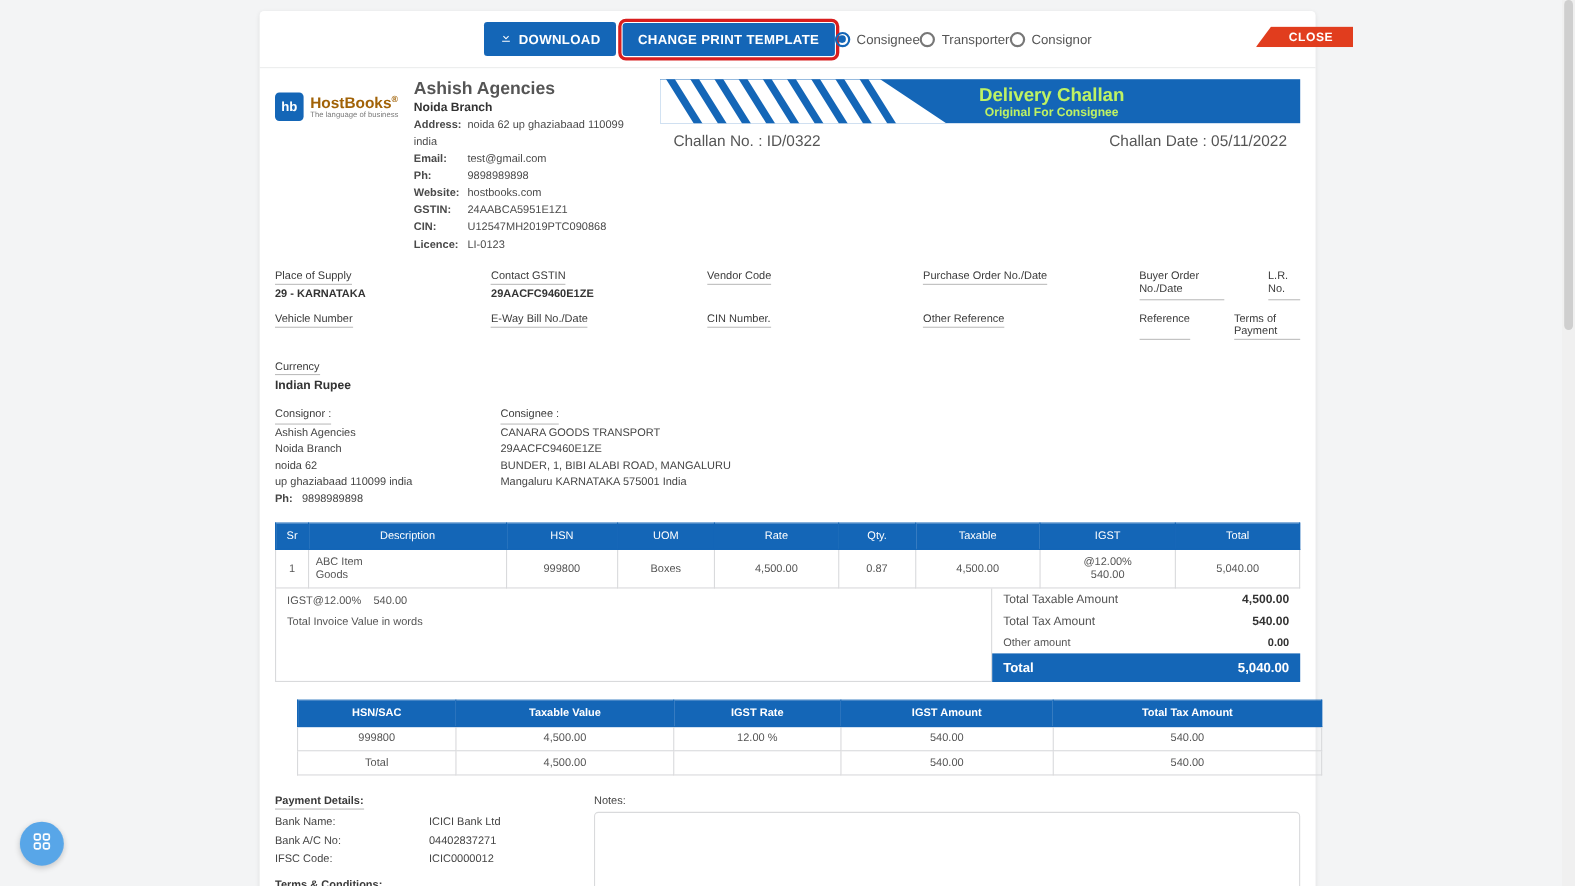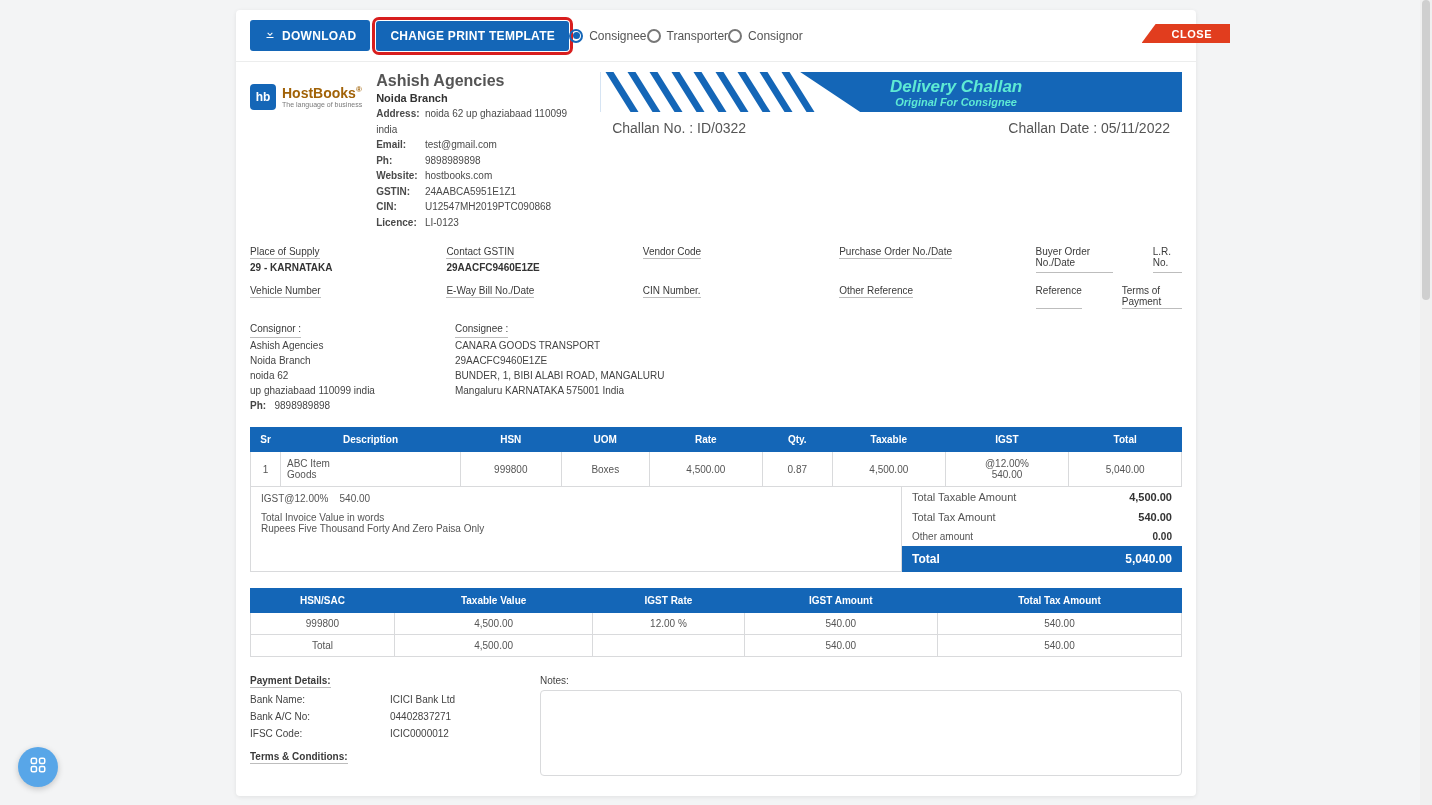--- a/index.html
+++ b/index.html
@@ -19,21 +19,21 @@
     background:var(--red);color:#fff;font-size:11px;font-weight:bold;
     padding:4px 18px 3px 30px;
     clip-path:polygon(14px 0,100% 0,100% 100%,0 100%);
     cursor:pointer;letter-spacing:.5px;
   }
   .sheet{
     width:960px;margin:0 auto;background:#fff;border-radius:4px;
     box-shadow:0 1px 4px rgba(0,0,0,.08);padding-bottom:20px;
   }
   .topbar{
-    display:flex;align-items:center;justify-content:flex-start;
+    display:flex;align-items:center;justify-content:center;
     padding:10px 14px;border-bottom:1px solid #eceded;
   }
   .top-buttons{display:flex;gap:6px;align-items:center;}
   .btn{
     background:var(--blue);color:#fff;border:none;border-radius:3px;
     font-size:12px;font-weight:bold;letter-spacing:.3px;
     padding:8px 14px;display:inline-flex;align-items:center;gap:6px;cursor:pointer;
   }
   .btn.highlight{outline:3px solid #d81e1e;outline-offset:1px;}
   .radios{display:flex;align-items:center;font-size:12px;color:#555;}
@@ -47,49 +47,49 @@
   .logo-box{width:26px;height:26px;background:var(--blue);border-radius:4px;color:#fff;font-size:12px;font-weight:bold;display:flex;align-items:center;justify-content:center;}
   .logo-txt{font-size:14px;color:#a16207;font-weight:bold;line-height:1.05;}
   .logo-sub{font-size:7px;color:#7a7a7a;font-weight:normal;}
   .company{flex:0 0 210px;}
   .company h2{margin:0 0 2px 0;font-size:16px;font-weight:700;color:#555;}
   .company .branch{margin:0 0 2px 0;font-weight:bold;font-size:11px;color:#333;}
   .kv{font-size:10px;color:#4a4a4a;line-height:1.55;}
   .kv b{font-size:10px;display:inline-block;min-width:46px;}
   .banner-wrap{flex:1;}
   .banner{
-    position:relative;height:40px;background:var(--blue);color:#5eead4;
-    display:flex;flex-direction:column;align-items:center;justify-content:center;font-style:italic;
+    position:relative;height:40px;background:var(--blue);color:#bef264;
+    display:flex;flex-direction:column;align-items:center;justify-content:center;
   }
   .banner .diag{
     position:absolute;left:0;top:0;bottom:0;width:260px;background:#fff;
     clip-path:polygon(0 0,200px 0,260px 100%,0 100%);
   }
   .banner .stripes{position:absolute;left:0;top:0;bottom:0;width:260px;overflow:hidden;}
   .banner .stripes span{position:absolute;top:-4px;bottom:-4px;width:8px;background:var(--blue);transform:skewX(32deg);}
   .banner-title{font-size:17px;font-weight:bold;margin-left:130px;}
   .banner-sub{font-size:11px;font-weight:bold;margin-left:130px;margin-top:-1px;}
   .meta{display:flex;justify-content:space-between;font-size:14px;color:#555;padding:8px 12px 0 12px;}
   .labels-grid{display:grid;grid-template-columns:repeat(5,1fr);gap:12px 50px;margin-top:16px;font-size:10px;}
   .u-label{font-size:10px;color:#3a3a3a;border-bottom:1px solid #bdbdbd;display:inline-block;padding-bottom:1px;}
   .u-val{margin-top:3px;font-size:10px;color:#333;font-weight:bold;}
   .sec-cur{margin-top:14px;}
   .parties{display:flex;gap:80px;margin-top:12px;font-size:10px;line-height:1.5;color:#444;}
   .tbl{width:100%;border-collapse:collapse;margin-top:14px;font-size:10px;}
-  .tbl th{background:var(--blue);color:#fff;padding:6px 4px;font-weight:bold;font-size:10px;border:1px solid var(--blue);}
+  .tbl th{background:var(--blue);color:#fff;padding:6px 4px;font-weight:normal;font-size:10px;border:1px solid var(--blue);}
   .tbl td{border:1px solid var(--border);padding:6px 6px;text-align:center;color:#555;}
   .tbl td.l{text-align:left;}
   .totals-row{display:flex;margin-top:0;}
   .tot-left{flex:1;border:1px solid var(--border);border-top:none;padding:6px 10px;font-size:10px;color:#555;}
   .tot-right{width:280px;}
   .tot-line{display:flex;justify-content:space-between;align-items:flex-end;padding:4px 10px;font-size:11px;}
   .tot-line .lbl{color:#555;}
   .tot-line .amt{font-weight:bold;}
   .tot-total{background:var(--blue);color:#fff;font-weight:bold;padding:6px 10px;display:flex;justify-content:space-between;font-size:12px;}
-  .tbl2{width:100%;border-collapse:collapse;margin-top:16px;font-size:10px;}
+  .tbl2{width:100%;border-collapse:collapse;margin-top:16px;font-size:10px;margin-left:20px;}
   .tbl2 th{background:var(--blue);color:#fff;padding:6px 4px;font-size:10px;border:1px solid var(--blue);}
   .tbl2 td{border:1px solid var(--border);padding:5px;text-align:center;color:#555;}
   .bottom{display:flex;gap:30px;margin-top:18px;font-size:10px;color:#444;}
   .bottom .left{flex:0 0 260px;}
   .bottom .left .u-label{font-weight:bold;}
   .kvd{display:flex;margin-top:6px;}
   .kvd .k{flex:0 0 140px;}
   .notes{flex:1;}
   .notes .box{border:1px solid var(--border);height:86px;border-radius:4px;margin-top:4px;}
   .fab{
@@ -201,20 +201,24 @@
         <div><span class="u-label">Vehicle Number</span></div>
         <div><span class="u-label">E-Way Bill No./Date</span></div>
         <div><span class="u-label">CIN Number.</span></div>
         <div><span class="u-label">Other Reference</span></div>
         <div style="display:flex;gap:40px;">
             <span class="u-label">Reference</span>
             <span class="u-label">Terms of Payment</span>
           </div>
       </div>
 
+      <div class="sec-cur">
+        <span class="u-label">Currency</span>
+        <div class="u-val" style="font-size:11px;margin-top:4px">Indian Rupee</div>
+      </div>
 
       <div class="parties">
         <div>
           <span class="u-label">Consignor :</span>
           <div>Ashish Agencies</div>
           <div>Noida Branch</div>
           <div>noida 62</div>
           <div>up ghaziabaad 110099 india</div>
           <div><b>Ph:</b>&nbsp;&nbsp;&nbsp;<span>9898989898</span></div>
         </div>
@@ -259,21 +263,20 @@
               </td>
           <td>5,040.00</td>
         </tr>
           </tbody>
       </table>
 
       <div class="totals-row">
         <div class="tot-left">
           <span>IGST@12.00%</span>&nbsp;&nbsp;&nbsp;&nbsp;<span>540.00</span>
           <div style="margin-top:8px">Total Invoice Value in words</div>
-          <div>Rupees Five Thousand Forty And Zero Paisa Only</div>
         </div>
         <div class="tot-right">
           <div class="tot-line">
               <span class="lbl">Total Taxable Amount</span>
               <span class="amt">4,500.00</span>
             </div>
           <div class="tot-line">
               <span class="lbl">Total Tax Amount</span>
               <span class="amt">540.00</span>
             </div>

